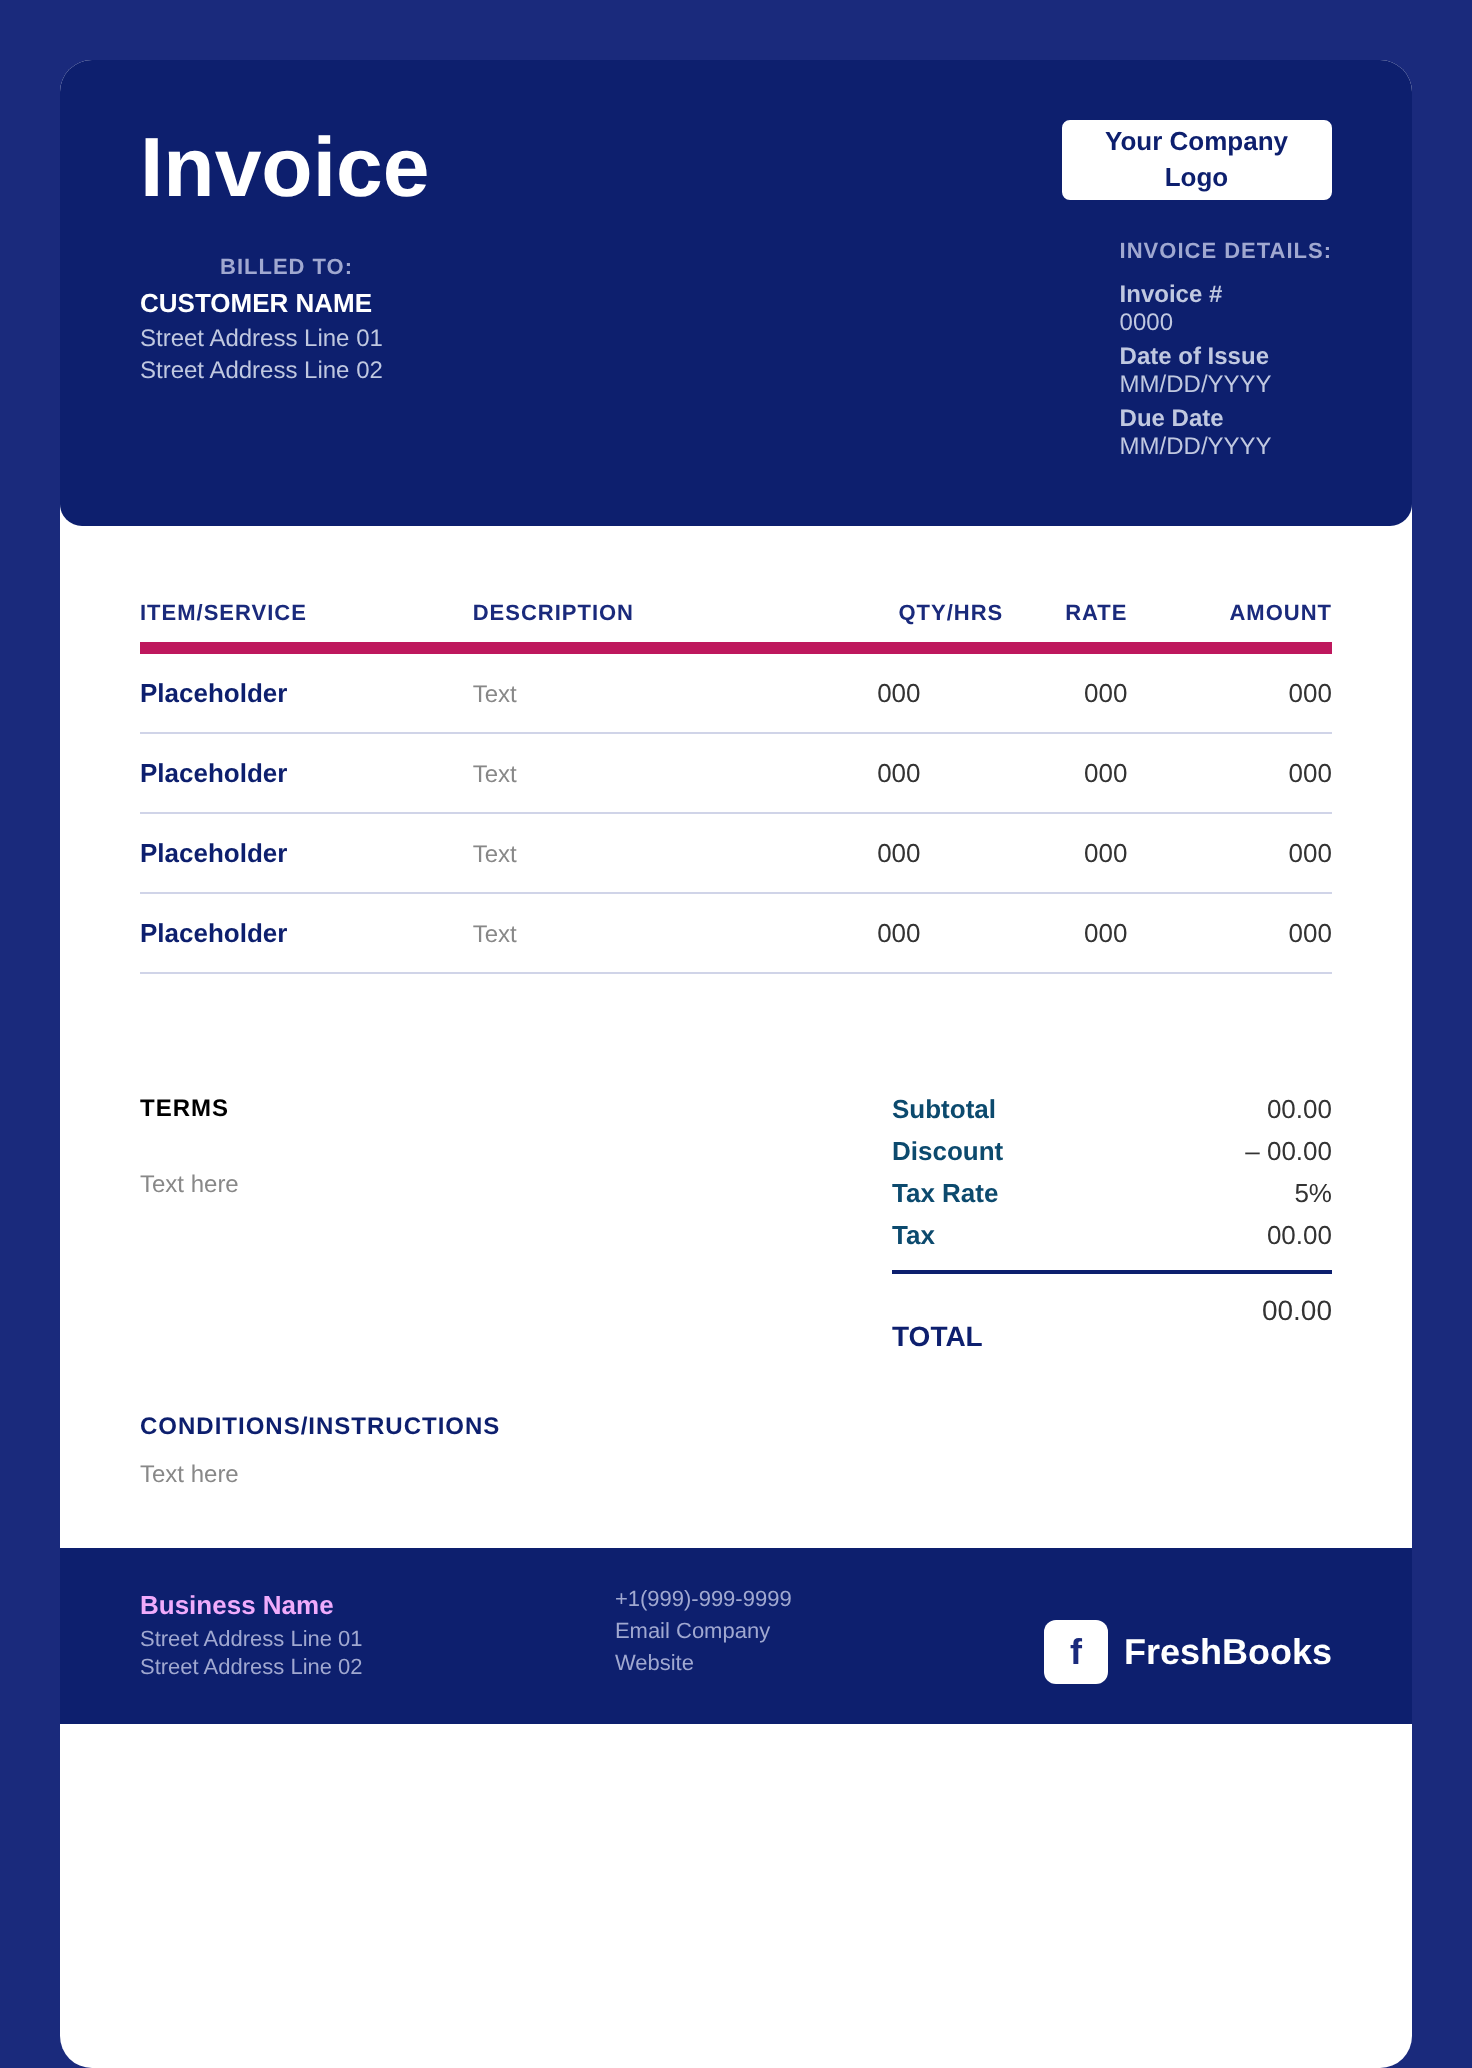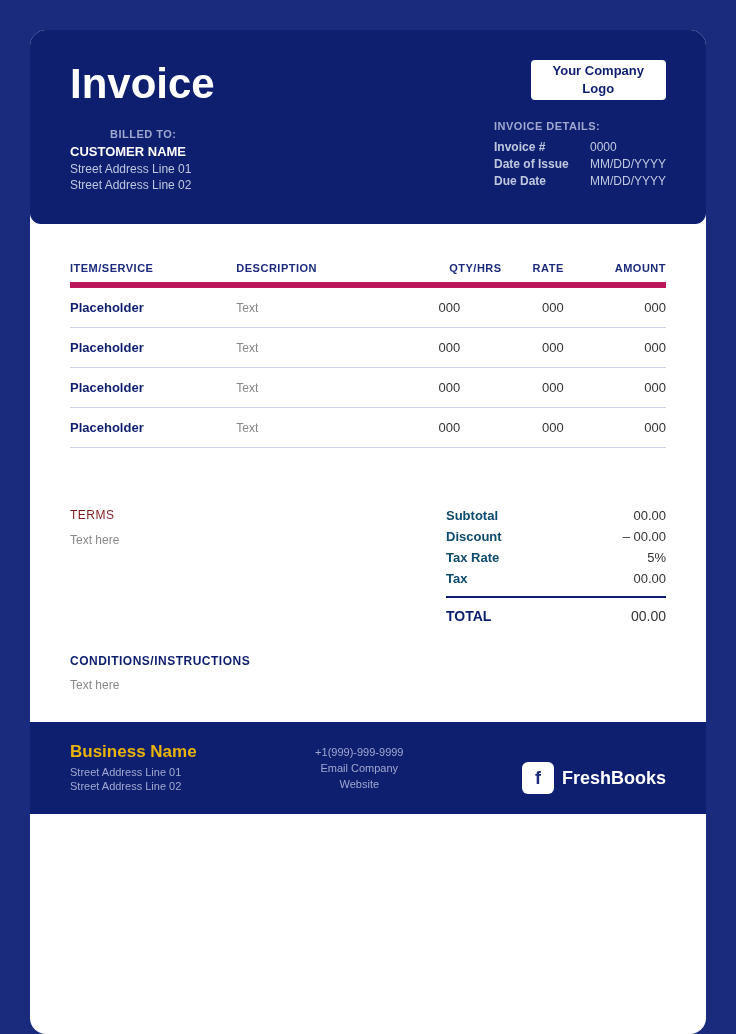--- a/index.html
+++ b/index.html
@@ -83,23 +83,23 @@
     .invoice-details-section .label {
       color: #a0a8d0;
       font-size: 11px;
       font-weight: 700;
       letter-spacing: 0.5px;
       margin-bottom: 8px;
     }
 
     .detail-row {
       display: flex;
-      gap: 16px;
       margin-bottom: 3px;
       font-size: 12px;
+      flex-direction: column;
     }
 
     .detail-row .detail-key {
       color: #c0c8e0;
       font-weight: 700;
       min-width: 80px;
     }
 
     .detail-row .detail-val {
       color: #c0c8e0;
@@ -171,23 +171,23 @@
       align-items: flex-start;
       padding: 0 40px 30px 40px;
     }
 
     .terms-section {
       flex: 1;
     }
 
     .terms-section .terms-label {
       font-size: 12px;
-      font-weight: 400;
-      color: #7f1d1d;
-      margin-bottom: 11px;
+      font-weight: 700;
+      color: #000000;
+      margin-bottom: 24px;
       letter-spacing: 0.5px;
     }
 
     .terms-section .terms-text {
       font-size: 12px;
       color: #888;
     }
 
     .totals-section {
       min-width: 220px;
@@ -220,20 +220,21 @@
     .total-final-row {
       display: flex;
       justify-content: space-between;
       margin-top: 8px;
     }
 
     .total-final-row .tot-label {
       color: #0d1f6e;
       font-weight: 700;
       font-size: 14px;
+      margin-top: 13px;
     }
 
     .total-final-row .tot-value {
       color: #333;
       font-size: 14px;
       text-align: right;
     }
 
     
     .conditions-section {
@@ -256,34 +257,34 @@
     
     .invoice-footer {
       background-color: #0d1f6e;
       padding: 20px 40px;
       display: flex;
       justify-content: space-between;
       align-items: flex-end;
     }
 
     .footer-left .biz-name {
-      color: #eab308;
-      font-size: 17px;
+      color: #f0abfc;
+      font-size: 13px;
       font-weight: 700;
       margin-bottom: 4px;
     }
 
     .footer-left .foot-addr {
       color: #a0a8d0;
       font-size: 11px;
       margin-bottom: 2px;
     }
 
     .footer-center {
-      text-align: center;
+      text-align: left;
     }
 
     .footer-center .foot-contact {
       color: #a0a8d0;
       font-size: 11px;
       margin-bottom: 4px;
     }
 
     .footer-right {
       display: flex;

